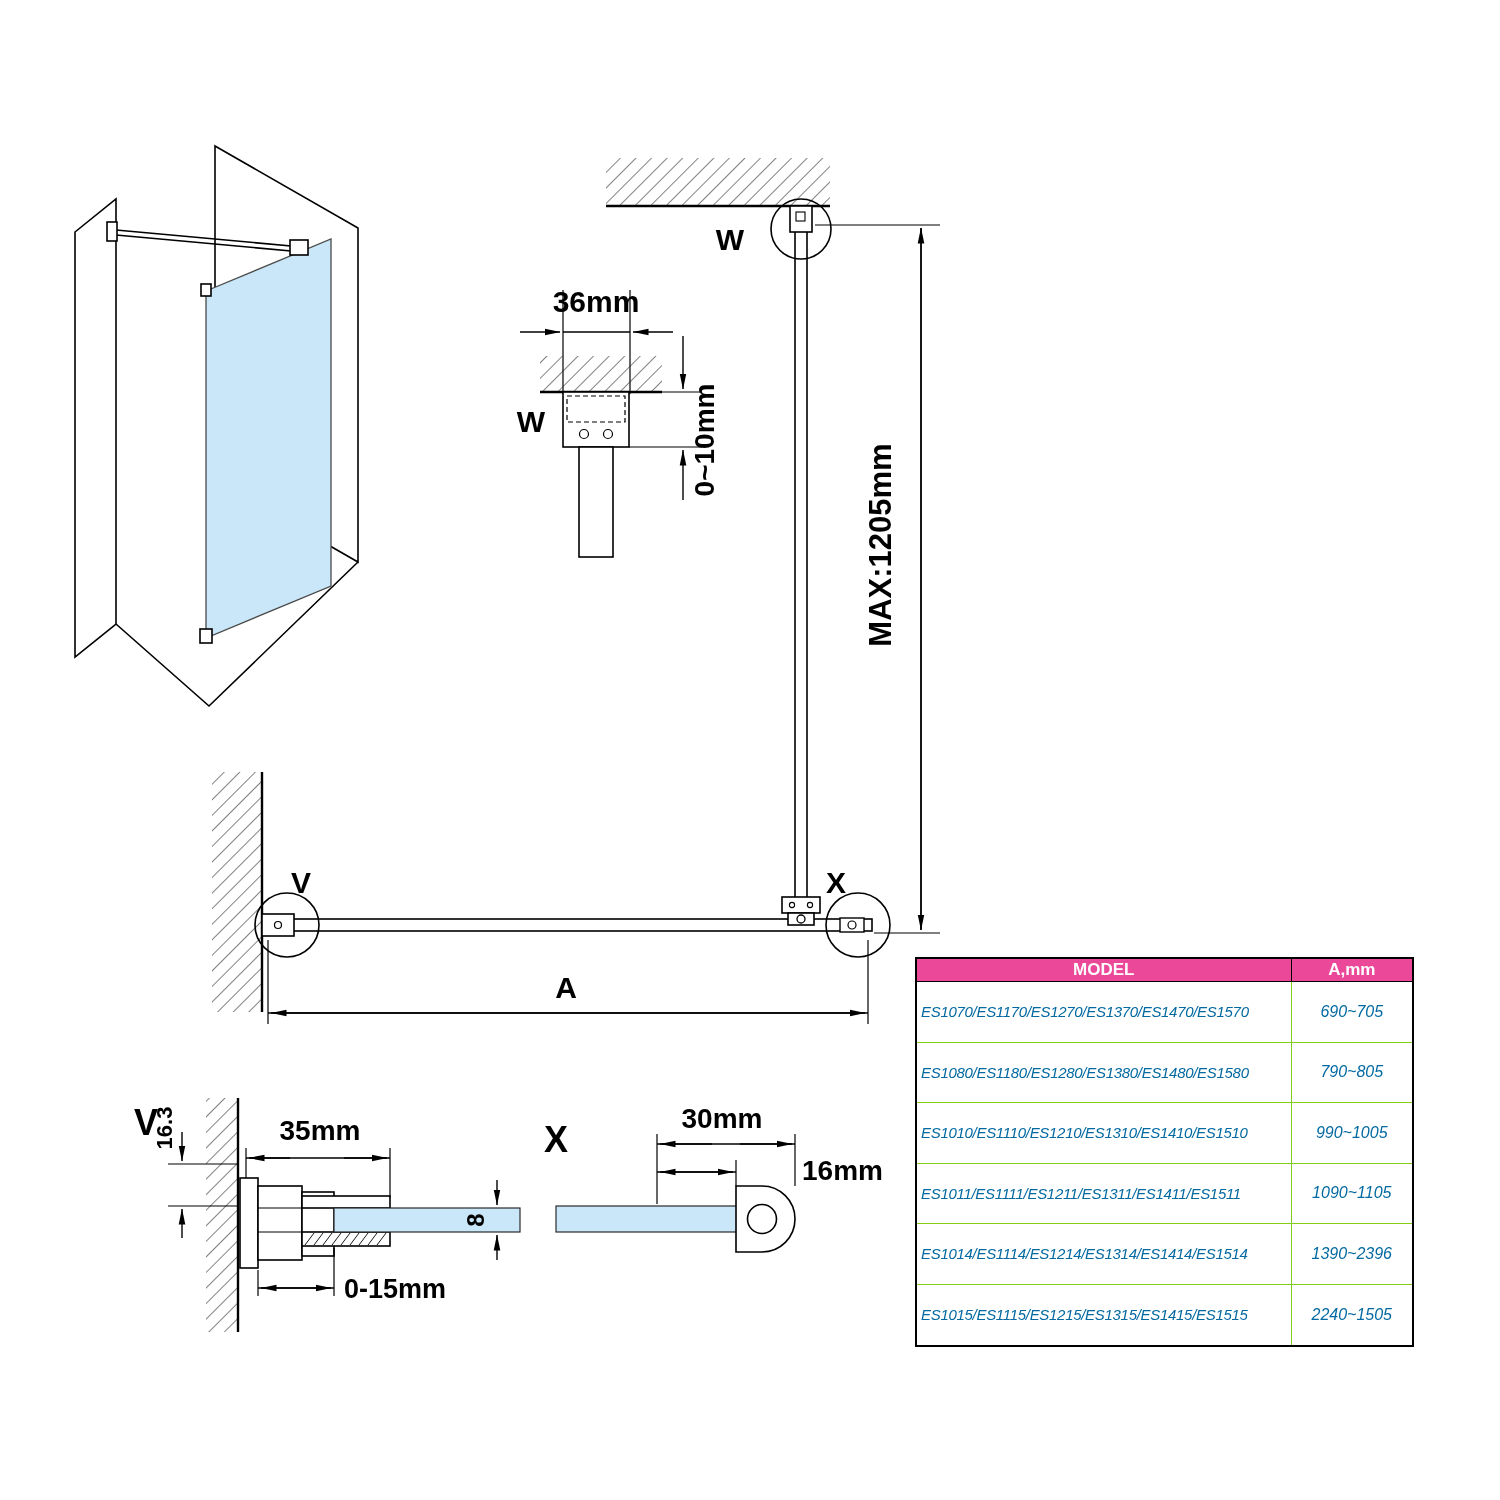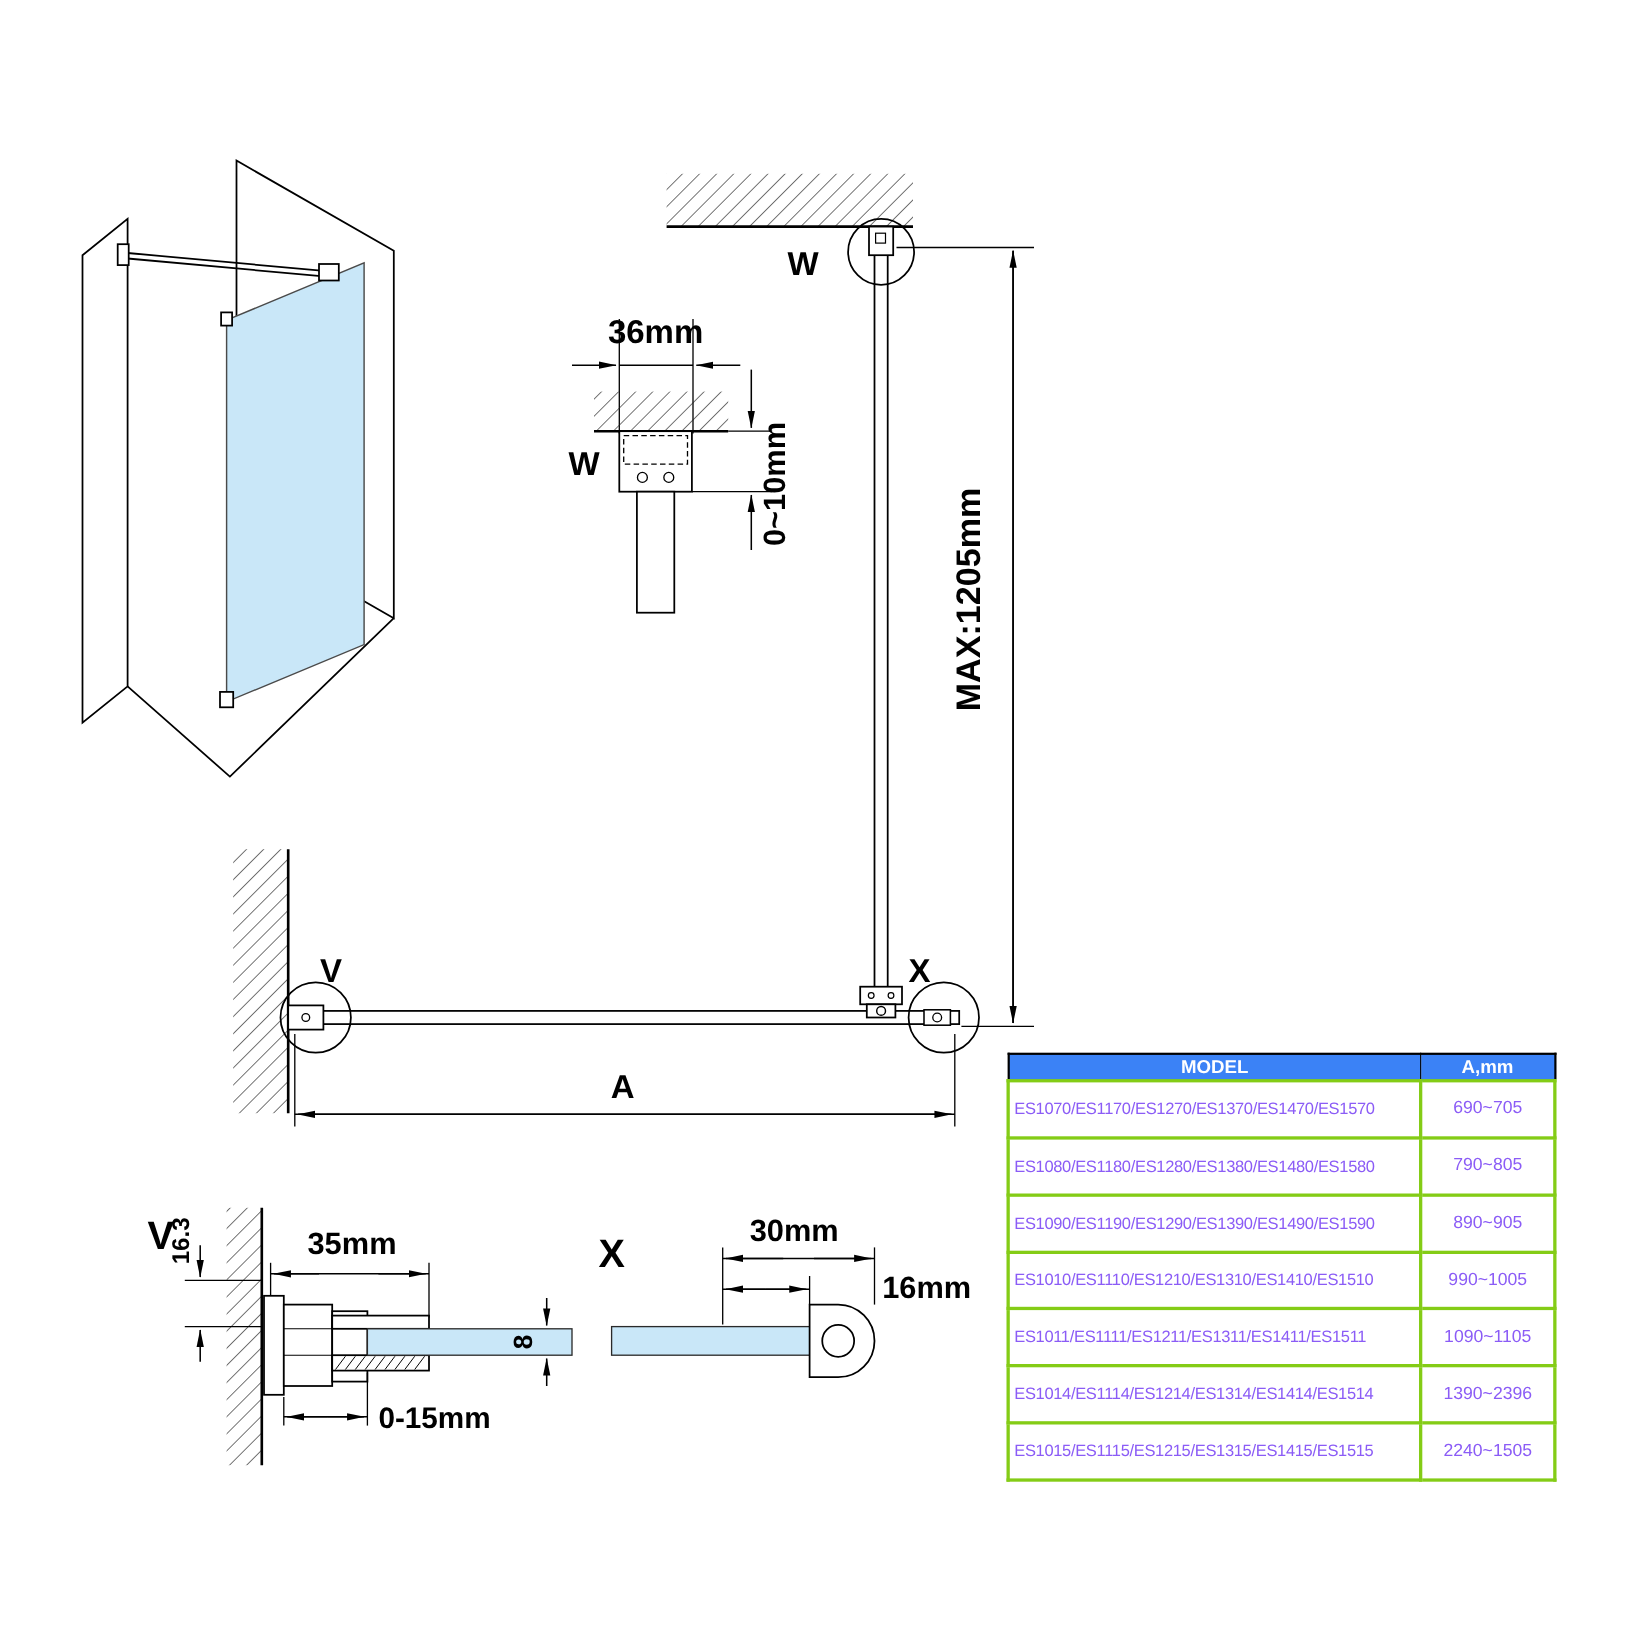--- a/index.html
+++ b/index.html
@@ -2,24 +2,24 @@
 <html><head>
 <meta charset="utf-8">
 <style>
   html,body { margin:0; padding:0; background:#ffffff; }
   #canvas { position:relative; width:1500px; height:1500px; background:#ffffff; overflow:hidden; }
   svg { position:absolute; left:0; top:0; font-family:"Liberation Sans", sans-serif; }
   svg text { fill:#000; }
   .lbl { font-weight:bold; }
   .spec-table { position:absolute; left:915px; top:957px; width:497px; height:390px; font-family:"Liberation Sans", sans-serif; }
   .spec-table table { width:100%; height:100%; border-collapse:collapse; table-layout:fixed; border:2px solid #000; }
-  .spec-table th { background:#3b82f6; color:#fff; font-size:17px; font-weight:bold; border:1px solid #000; text-align:center; }
+  .spec-table th { background:#ec4899; color:#fff; font-size:17px; font-weight:bold; border:1px solid #000; text-align:center; }
   .spec-table col.c-model { width:375px; }
   .spec-table col.c-amm { width:122px; }
-  .spec-table td { border:3px solid #84cc16; font-size:15px; color:#8b5cf6; white-space:nowrap; overflow:hidden; }
+  .spec-table td { border:1px solid #84cc16; font-size:15px; color:#0369a1; white-space:nowrap; overflow:hidden;font-style:italic; }
   .spec-table td.model { text-align:left; padding-left:4px; letter-spacing:-0.3px; }
   .spec-table td.amm { text-align:center; font-size:16px; }
 </style>
 </head>
 <body>
 
 <div id="canvas">
 
 <svg width="1500" height="1500" viewBox="0 0 1500 1500">
   <defs>
@@ -228,24 +228,20 @@
     <tbody>
           <tr>
             <td class="model">ES1070/ES1170/ES1270/ES1370/ES1470/ES1570</td>
             <td class="amm">690~705</td>
           </tr>
           <tr>
             <td class="model">ES1080/ES1180/ES1280/ES1380/ES1480/ES1580</td>
             <td class="amm">790~805</td>
           </tr>
           <tr>
-            <td class="model">ES1090/ES1190/ES1290/ES1390/ES1490/ES1590</td>
-            <td class="amm">890~905</td>
-          </tr>
-          <tr>
             <td class="model">ES1010/ES1110/ES1210/ES1310/ES1410/ES1510</td>
             <td class="amm">990~1005</td>
           </tr>
           <tr>
             <td class="model">ES1011/ES1111/ES1211/ES1311/ES1411/ES1511</td>
             <td class="amm">1090~1105</td>
           </tr>
           <tr>
             <td class="model">ES1014/ES1114/ES1214/ES1314/ES1414/ES1514</td>
             <td class="amm">1390~2396</td>

